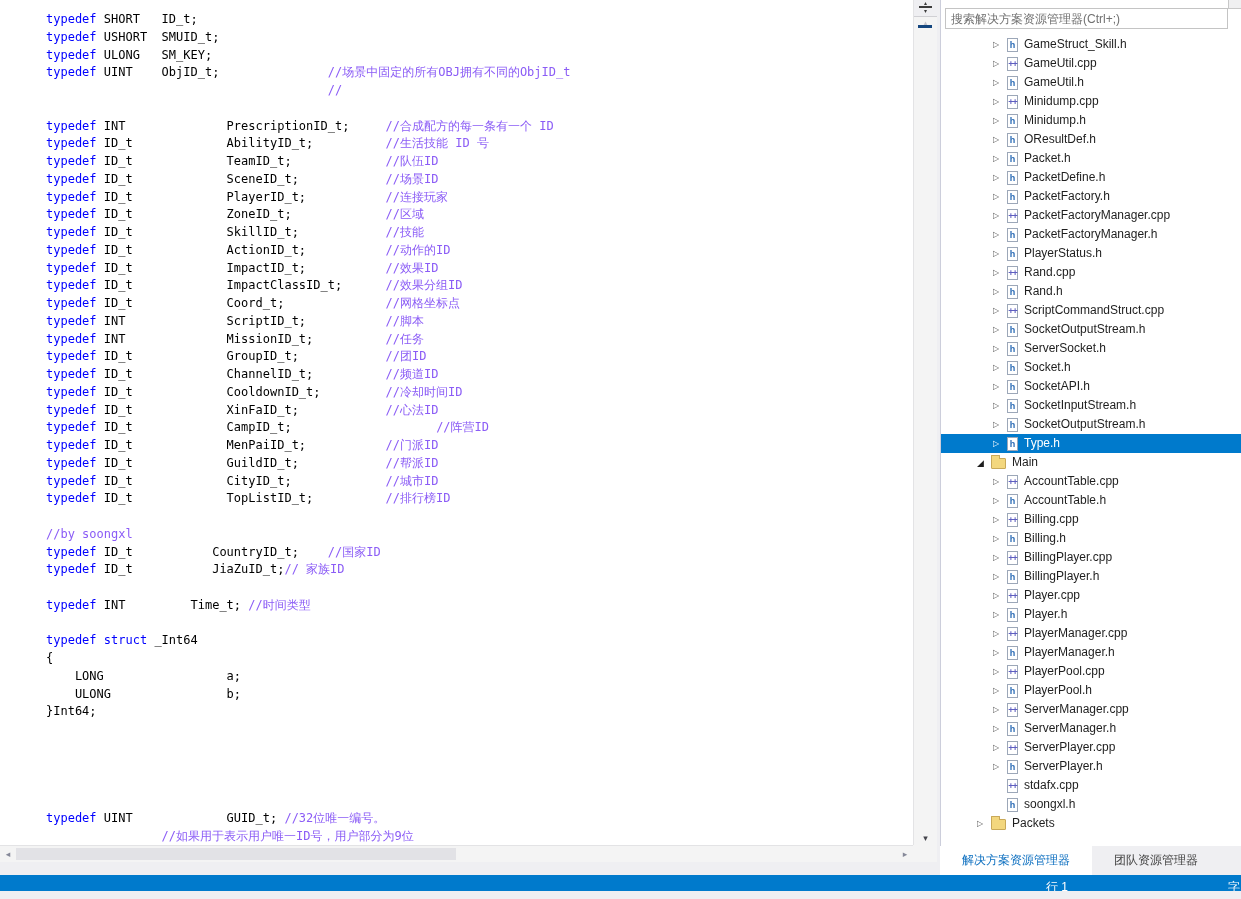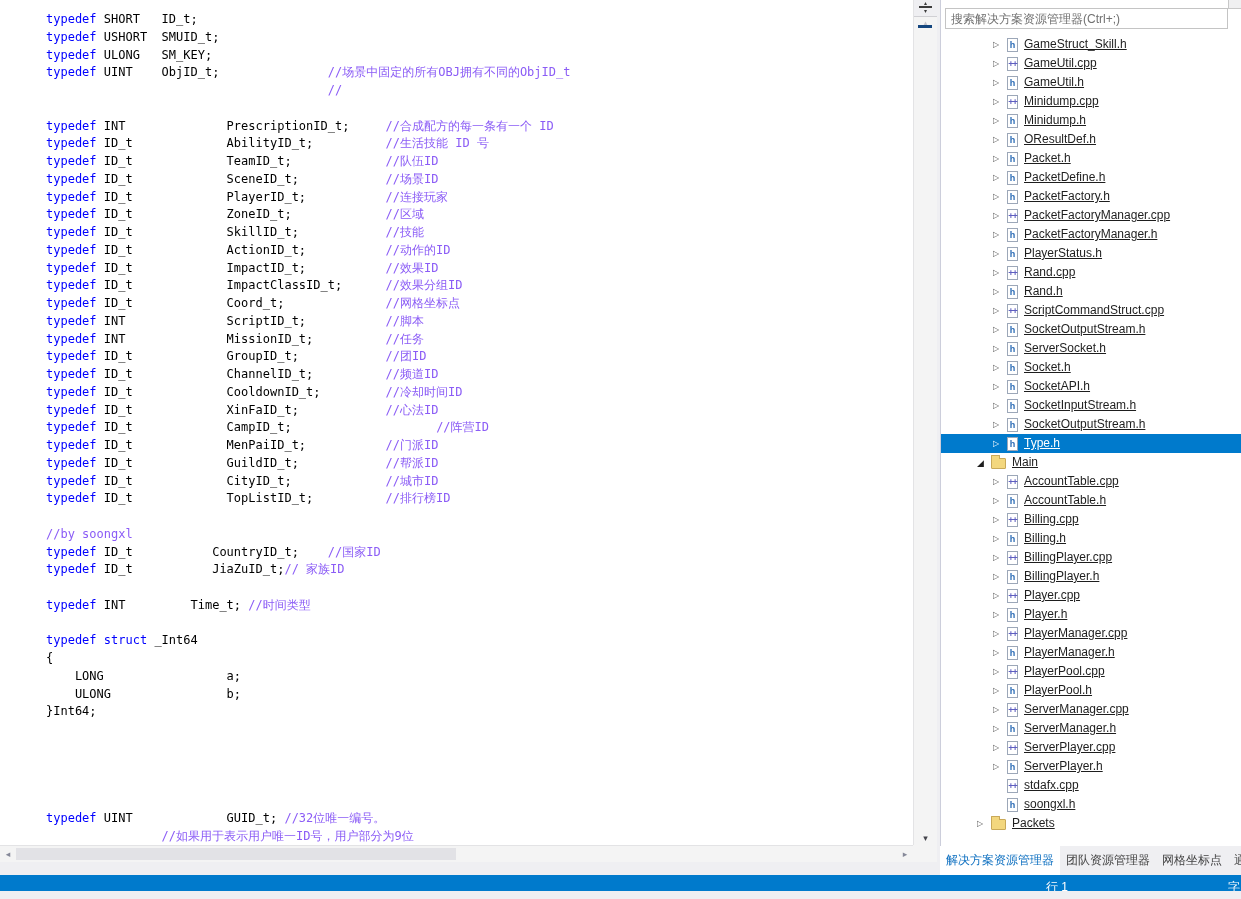--- a/index.html
+++ b/index.html
@@ -46,25 +46,25 @@
   .twisty.expanded { font-size:9px; color:#1E1E1E; }
   .tree-row.selected .twisty { color:#FFFFFF; }
   .ficon { flex:0 0 auto; margin-right:6px; }
   .ficon.h, .ficon.cpp { display:inline-block; width:11px; height:14px; background:#FFFFFF; border:1px solid #9CA7B8;
                font-family:"Liberation Sans",sans-serif; font-weight:bold; text-align:center; }
   .ficon.h   { font-size:9px; line-height:12px; color:#2B6BB5; }
   .ficon.cpp { font-size:9px; line-height:12px; letter-spacing:-1px; color:#5F5FC0; }
   .ficon.folder { display:inline-block; width:15px; height:11px; background:#F3D77E; border:1px solid #C9A959; border-radius:1px; position:relative; margin-top:2px; }
   .ficon.folder::before { content:""; position:absolute; left:-1px; top:-4px; width:7px; height:3px; background:#F3D77E;
                border:1px solid #C9A959; border-bottom:none; border-radius:1px 1px 0 0; }
-  .tlabel { line-height:19px;text-decoration:underline; }
+  .tlabel { line-height:19px; }
 
   
   .se-tabs { position:absolute; left:940px; top:846px; width:301px; height:29px; background:#EFEFF2; display:flex; align-items:stretch; overflow:hidden; font-size:12px; }
-  .wtab { padding:0 6px; line-height:29px; color:#444444; white-space:nowrap; cursor:default; }
+  .wtab { padding:0 22px; line-height:29px; color:#444444; white-space:nowrap; cursor:default; }
   .wtab.active { color:#0E70C0; background:#FFFFFF; }
 
   
   .status-bar { position:absolute; left:0; top:875px; width:1241px; height:16px; background:#007ACC; color:#FFFFFF; font-size:12px; overflow:hidden; }
   .sb-item { position:absolute; top:0; line-height:24px; }
   .sb-line { left:1046px; }
   .sb-col  { left:1083px;margin-top:28px; }
   .sb-char { left:1228px; }
 </style>
 </head>

